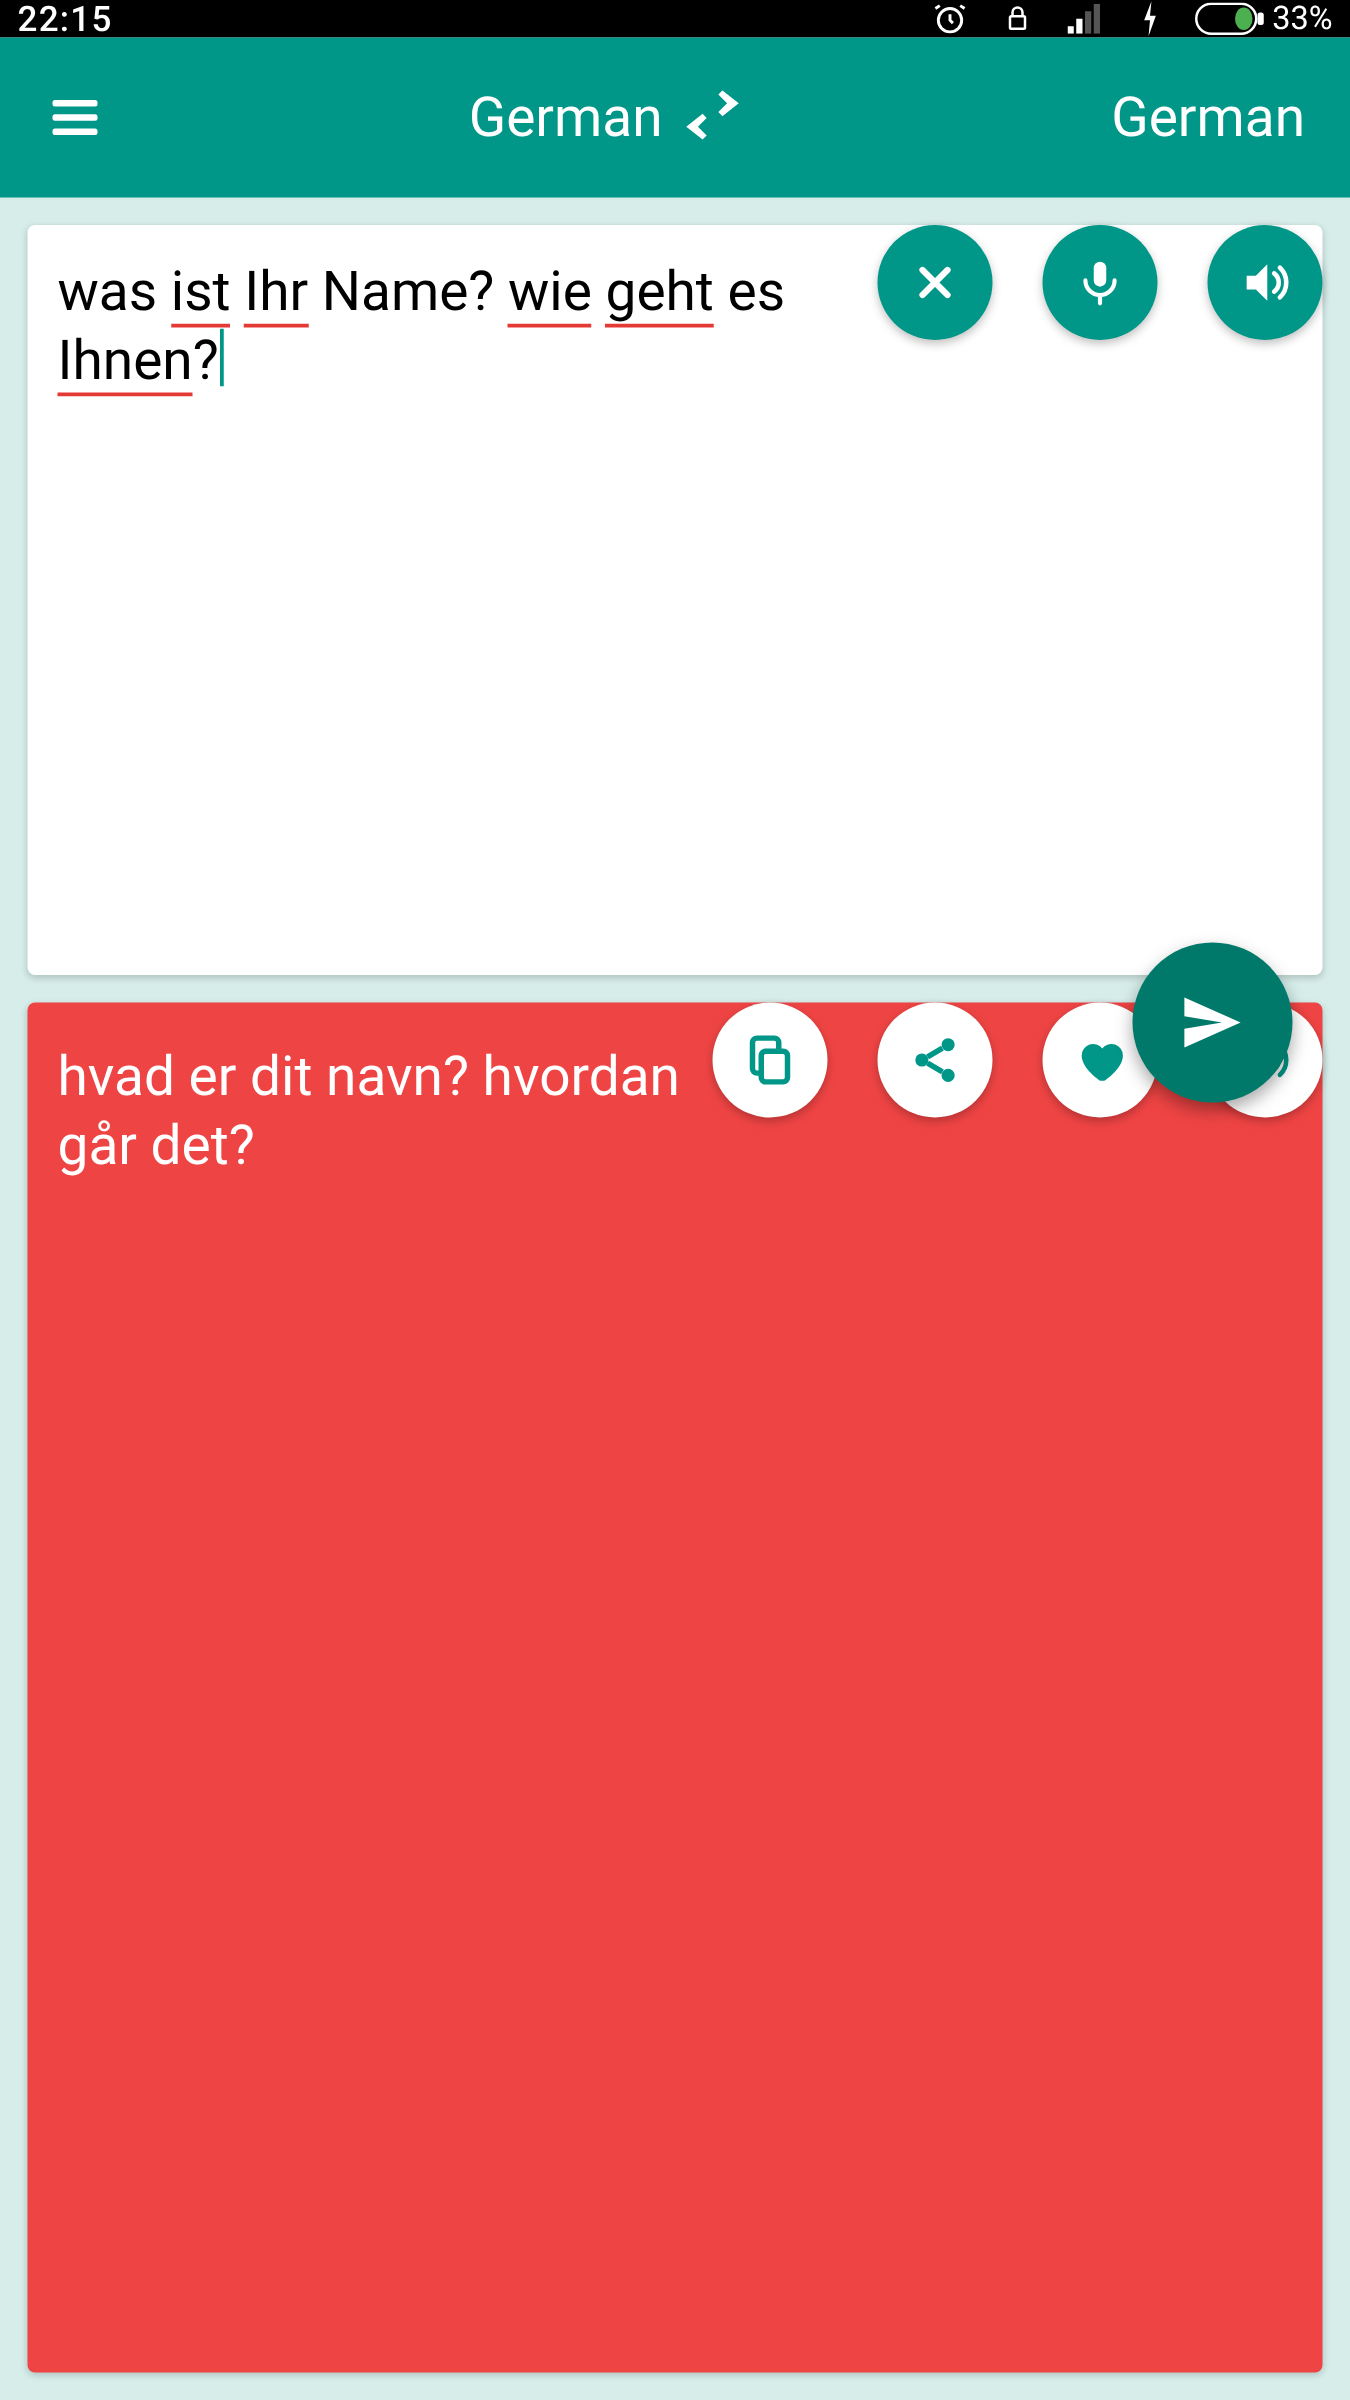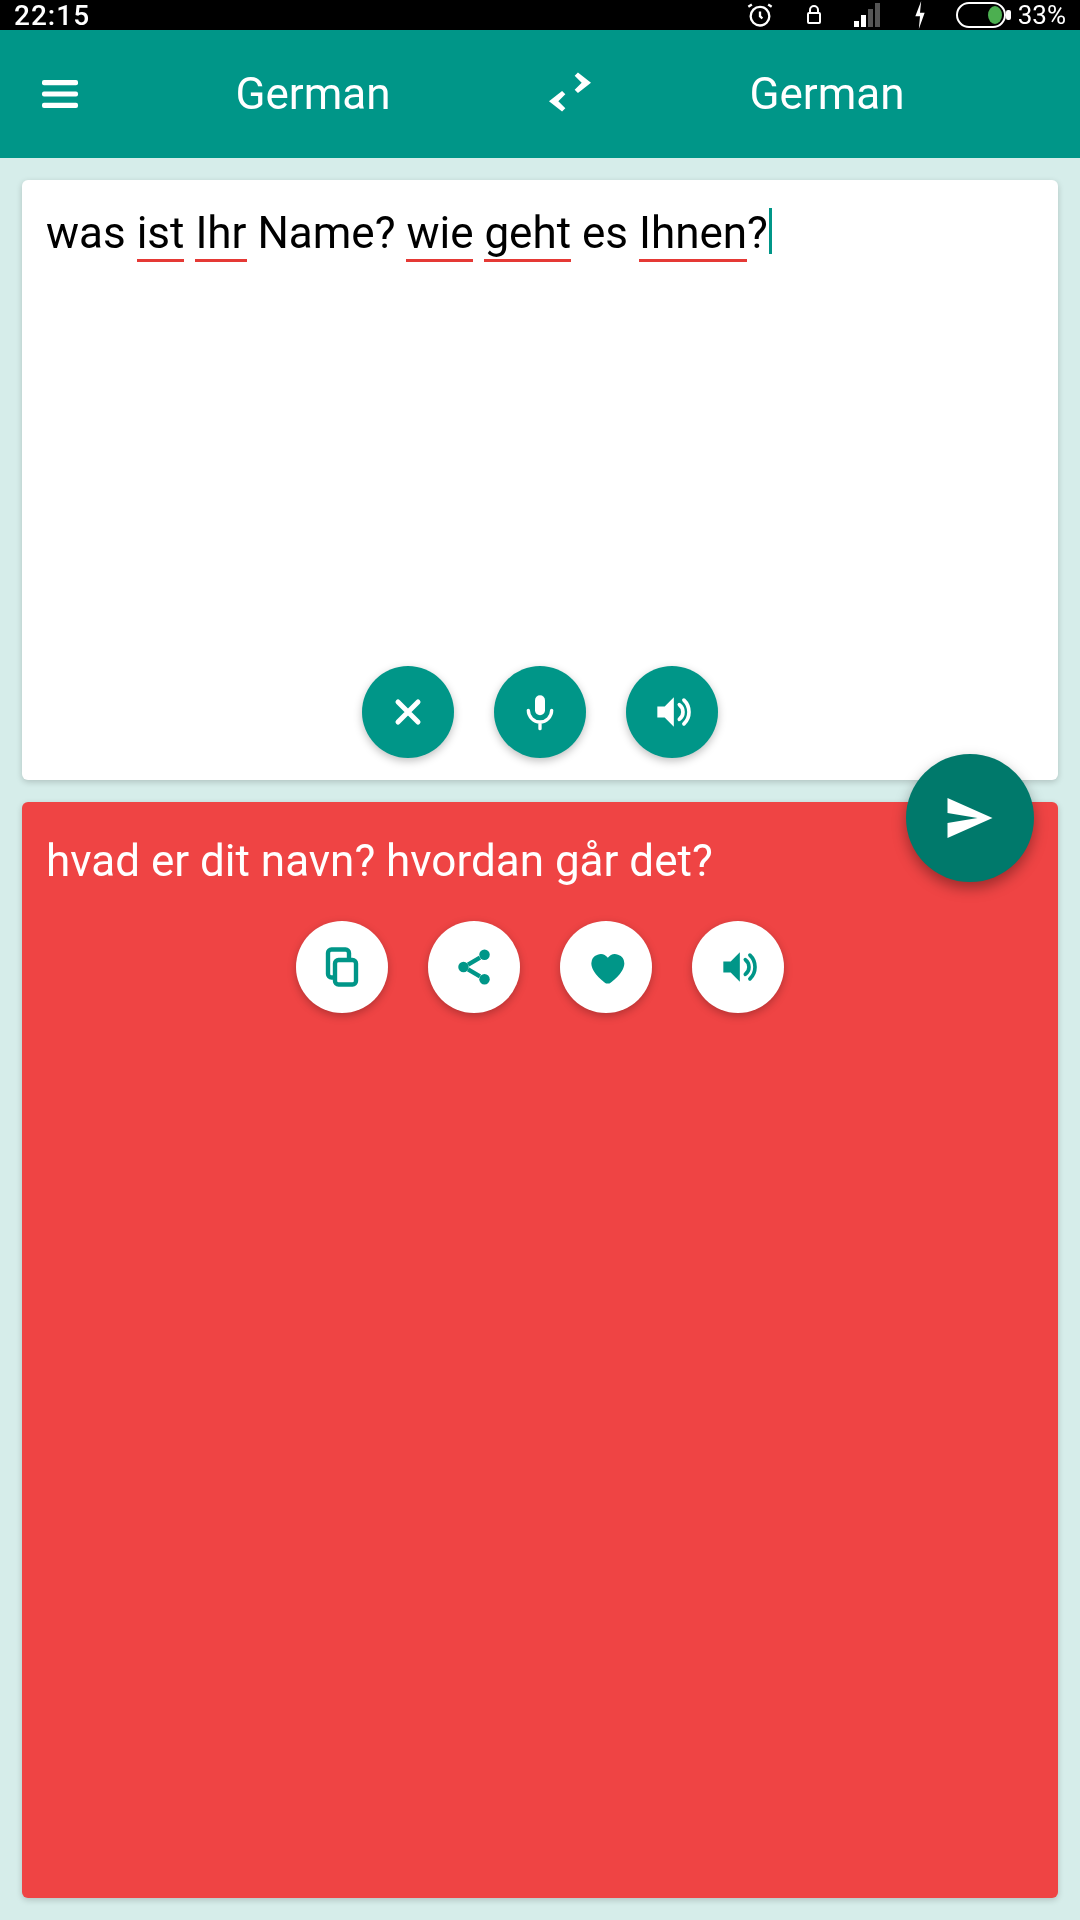--- a/index.html
+++ b/index.html
@@ -18,30 +18,30 @@
   .battery-wrap { display: flex; align-items: center; gap: 6px; }
   .battery-pct { font-size: 26px; font-weight: 400; }
 
   
   .header {
     height: 128px; background: #009688; color: #fff; display: flex;
     align-items: center; padding: 0 36px;
   }
   .hamburger { width: 60px; }
   .hamburger svg { display:block; }
-  .lang { flex: 1; text-align: center; font-size: 44px; font-weight: 400; }
+  .lang { flex: 1; text-align: right; font-size: 44px; font-weight: 400; }
   .swap { width: 80px; text-align:center; }
   .swap svg { display:inline-block; }
 
   
   .content { flex: 1; position: relative; padding: 22px; display:flex; flex-direction:column; gap: 22px; }
 
   .card {
     border-radius: 6px; box-shadow: 0 2px 6px rgba(0,0,0,.18);
-    position: relative; display:flex; flex-direction:column;
+    position: relative; display:flex; flex-direction:row;
   }
   .card.input-card { background:#fff; flex: 0 0 600px; }
   .card.output-card { background:#ef4444; flex: 1; }
 
   .text-area { flex:1; padding: 26px 24px; }
   .input-text {
     font-size: 44px; line-height: 1.25; color:#000; font-weight: 400;
   }
   .word { display:inline; }
   .spell-err { border-bottom: 3px solid #e53935; padding-bottom: 0px; }

